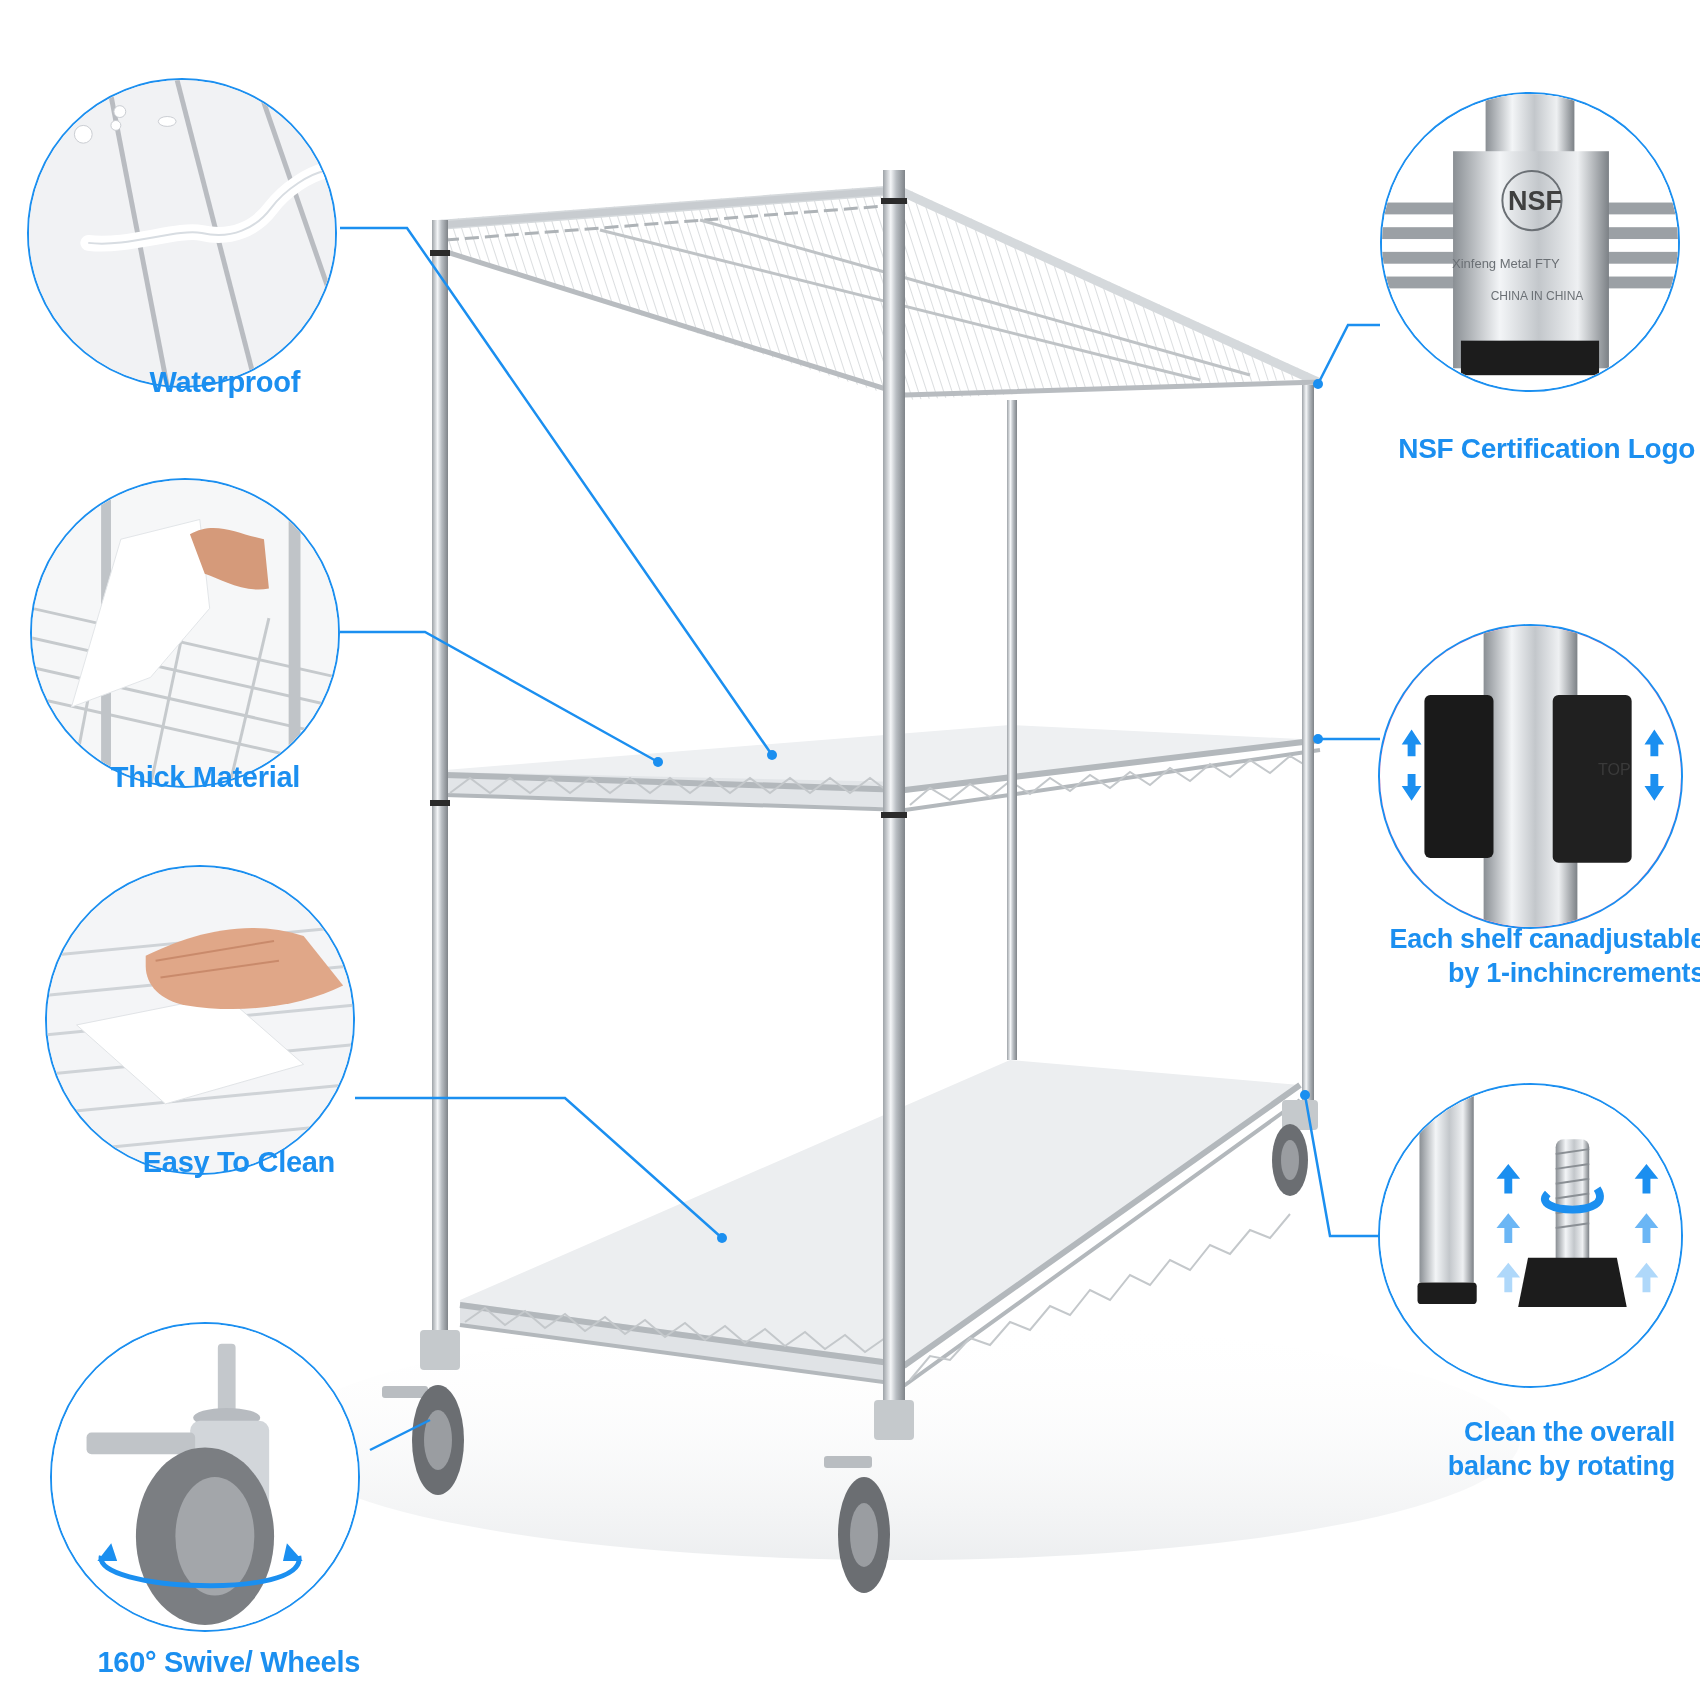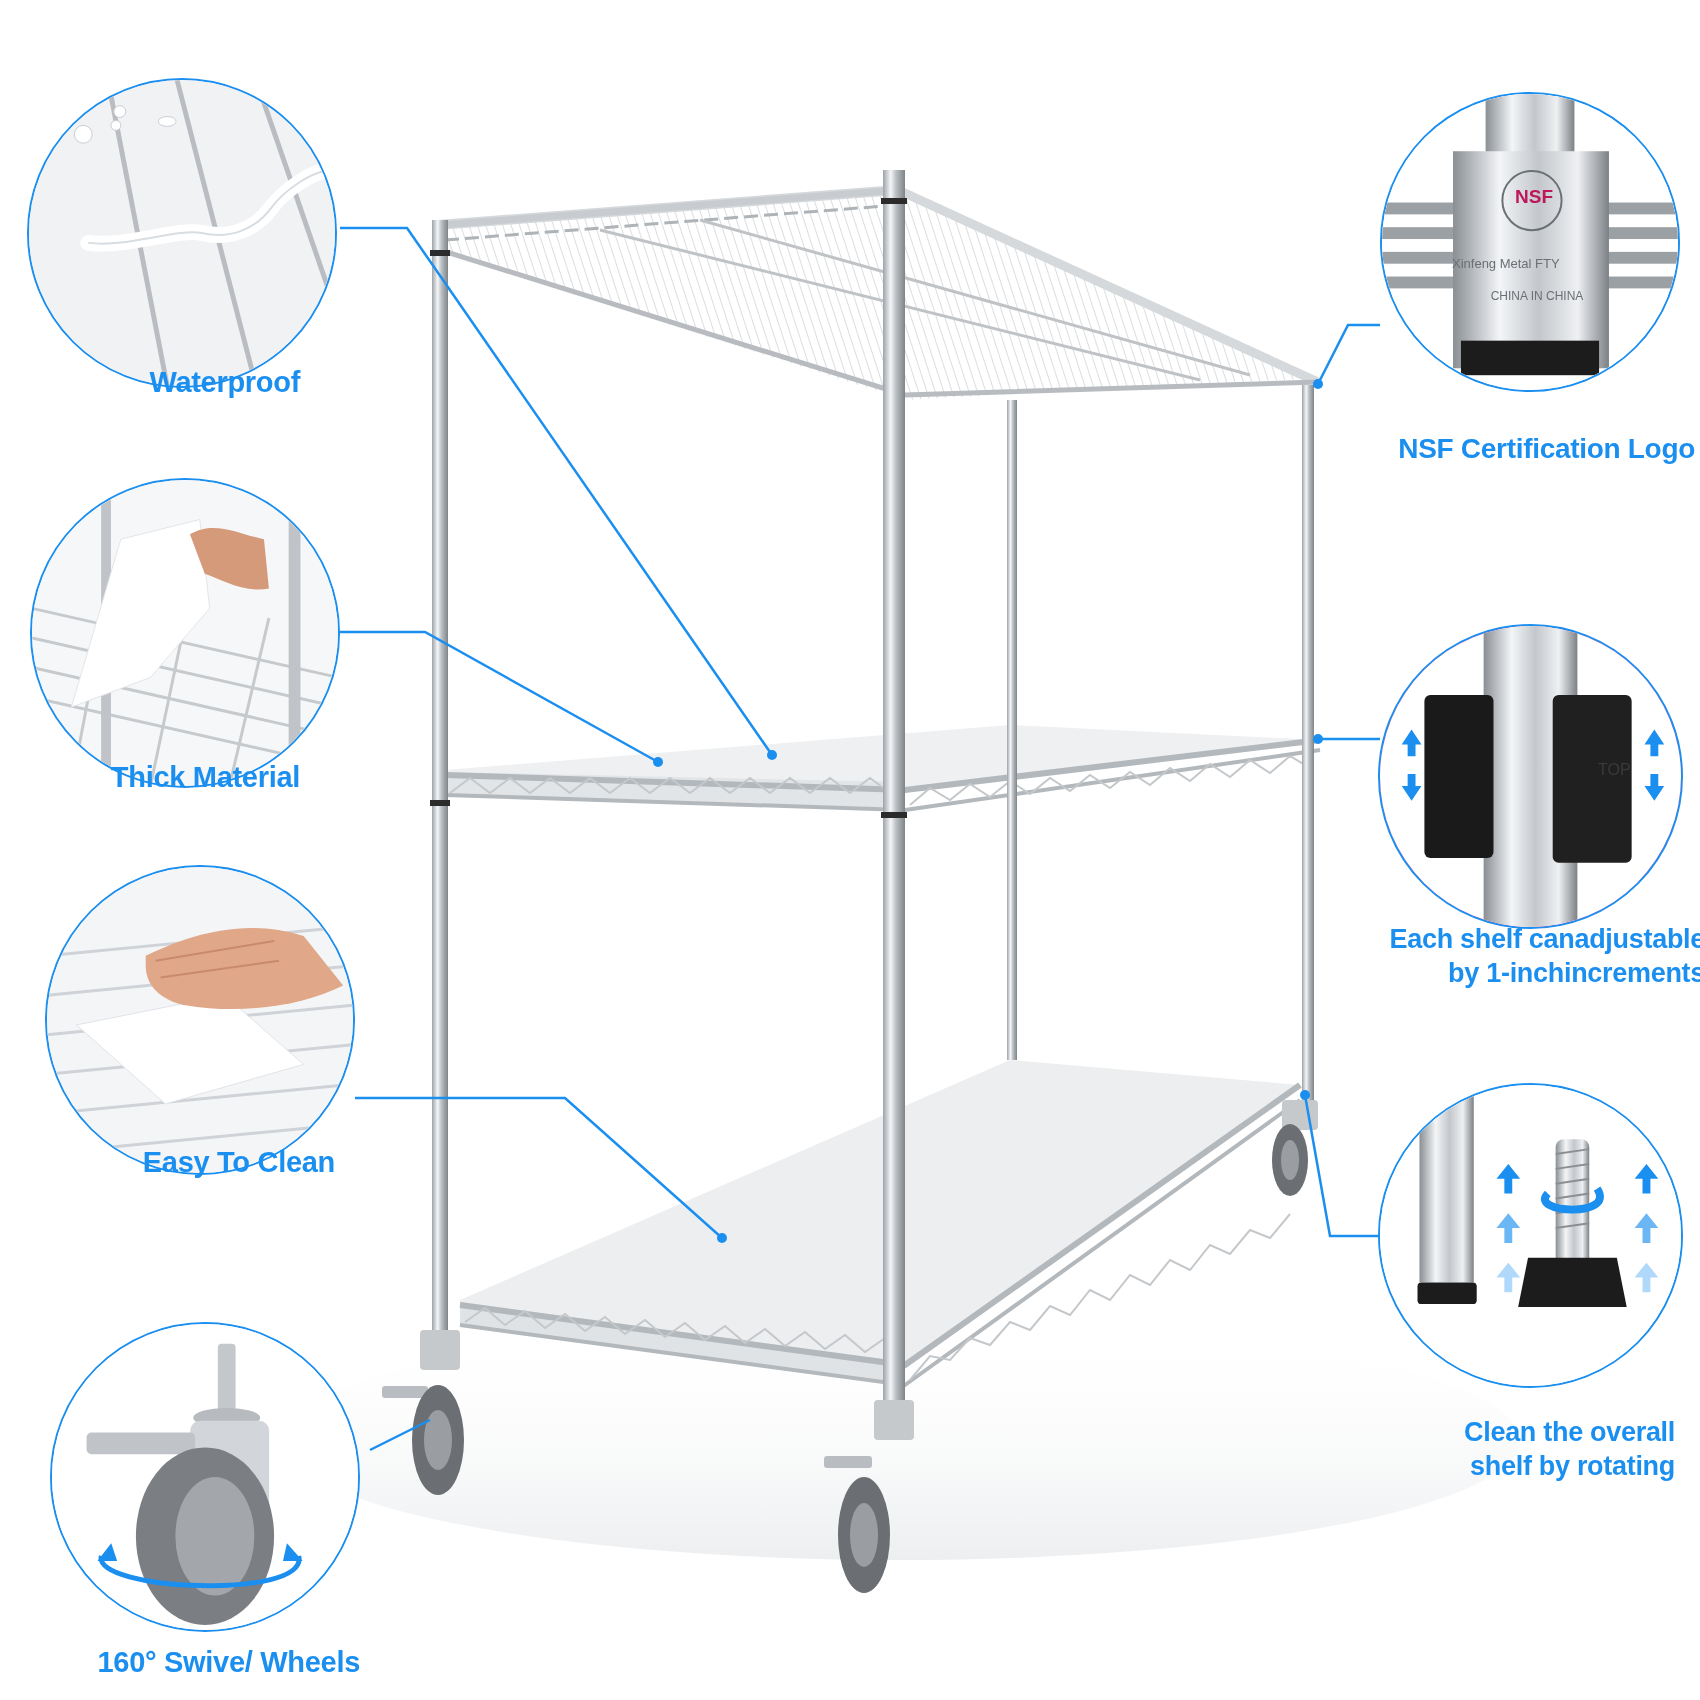--- a/index.html
+++ b/index.html
@@ -205,21 +205,21 @@
         <rect x="210" y="110" width="90" height="12"></rect>
           <rect x="210" y="135" width="90" height="12"></rect>
         <rect x="210" y="160" width="90" height="12"></rect>
           <rect x="210" y="185" width="90" height="12"></rect>
       </g>
       <rect x="105" y="0" width="90" height="60" fill="url(#chrome2)"></rect>
       <rect x="72" y="58" width="158" height="220" fill="url(#chrome2)"></rect>
       <rect x="80" y="250" width="140" height="35" fill="#1c1c1c"></rect>
       <circle cx="152" cy="108" r="30" fill="none" stroke="#6b7075" stroke-width="2"></circle>
     </svg>
-    <div style="position:absolute;left:126px;top:92px;width:52px;text-align:center;font-weight:bold;font-size:19px;color:#be185d">NSF</div>
+    <div style="position:absolute;left:126px;top:92px;width:52px;text-align:center;font-weight:bold;font-size:27px;color:#404040">NSF</div>
     <div style="position:absolute;left:70px;top:162px;width:170px;font-size:13px;color:#6b7075">Xinfeng Metal FTY</div>
     <div style="position:absolute;left:70px;top:195px;width:170px;text-align:center;font-size:12px;color:#6b7075">CHINA IN CHINA</div>
   </div>
   <div class="label" style="left:1385px;top:432px;width:310px;font-size:28px">NSF Certification Logo</div>
 
   <div class="circle-wrap" style="left:1378px;top:624px;width:305px;height:305px;background:#ec4899">
     <svg viewBox="0 0 305 305">
       <rect width="305" height="305" fill="#ffffff"></rect>
       <rect x="105" y="0" width="95" height="305" fill="url(#chrome2)"></rect>
       <rect x="45" y="70" width="70" height="165" rx="6" fill="#1a1a1a"></rect>
@@ -259,16 +259,16 @@
         <polygon points="118,145 130,130 142,145 134,145 134,160 126,160 126,145" opacity="0.65"></polygon>
         <polygon points="118,195 130,180 142,195 134,195 134,210 126,210 126,195" opacity="0.35"></polygon>
         <polygon points="258,95 270,80 282,95 274,95 274,110 266,110 266,95" opacity="1"></polygon>
         <polygon points="258,145 270,130 282,145 274,145 274,160 266,160 266,145" opacity="0.65"></polygon>
         <polygon points="258,195 270,180 282,195 274,195 274,210 266,210 266,195" opacity="0.35"></polygon>
       </g>
     </svg>
   </div>
   <div class="label" style="left:1395px;top:1415px;width:280px;font-size:27px;line-height:34px">
     <div>Clean the overall</div>
-    <div>shelf by rotating</div>
+    <div>balanc by rotating</div>
   </div>
 
 </div>
 
 </body></html>

